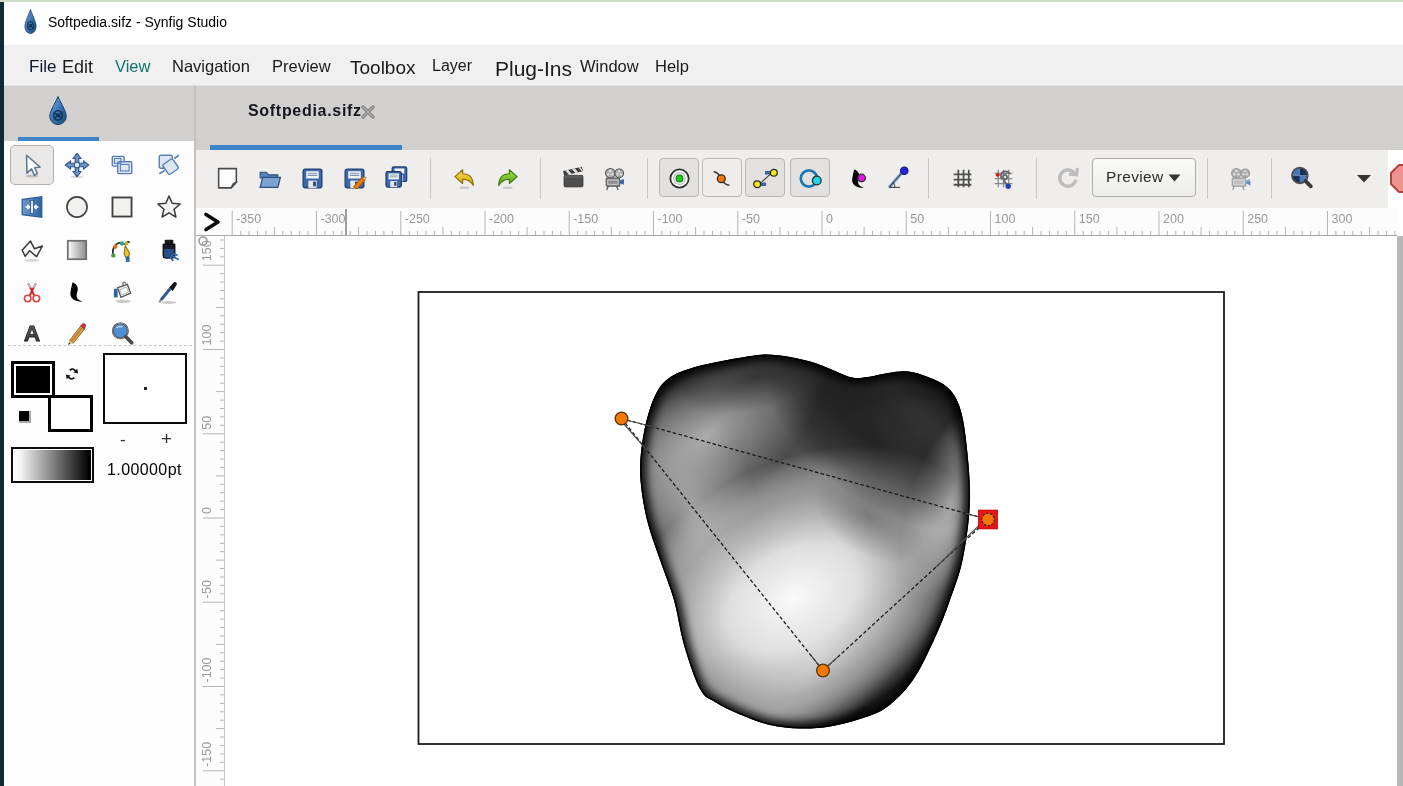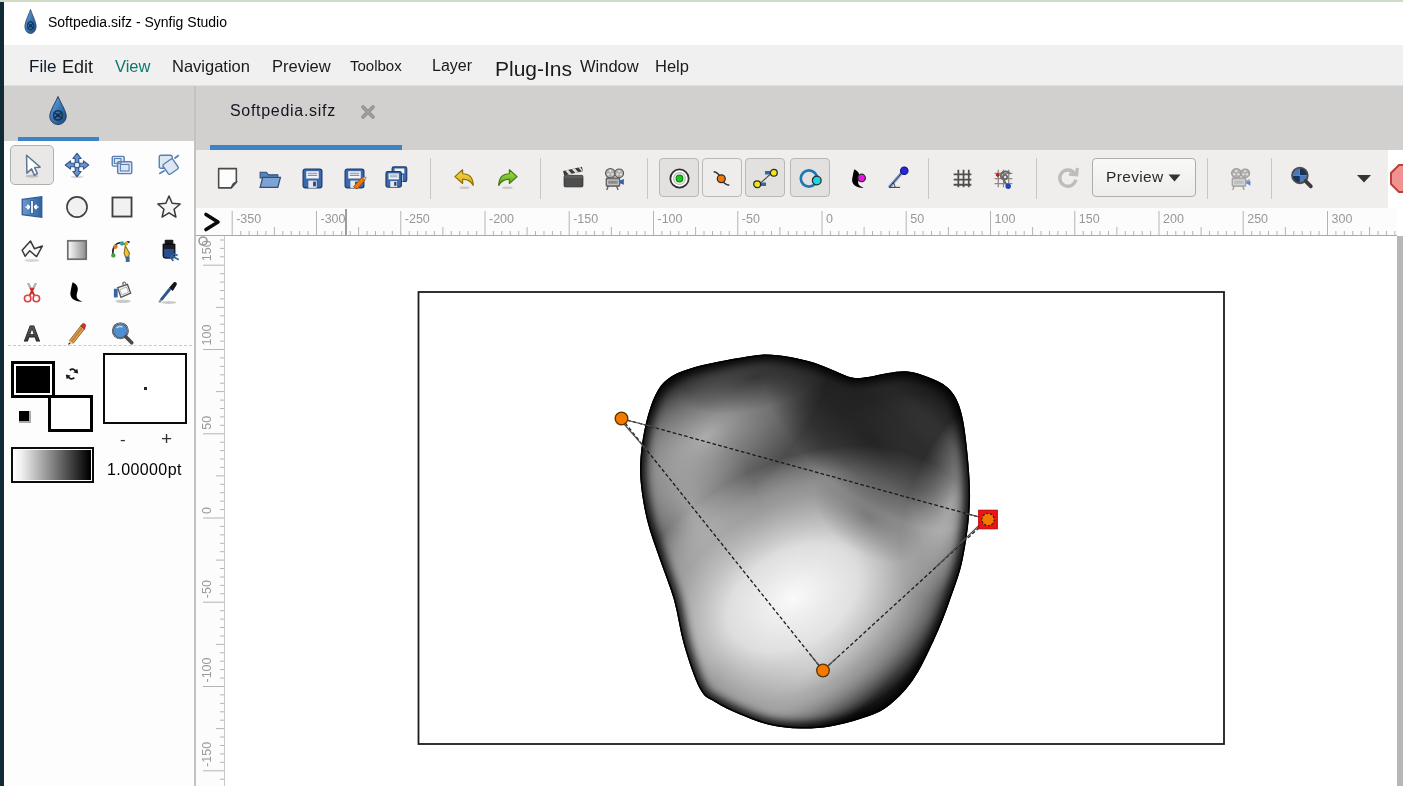--- a/index.html
+++ b/index.html
@@ -24,21 +24,21 @@
       </defs>
     </g>
   </svg>
 <div class="abs" style="left:48px;top:14px;font-size:14px;color:#000">Softpedia.sifz - Synfig Studio</div>
 <div class="abs" style="left:4px;top:45px;width:1399px;height:41px;background:#f0f0f0;border-bottom:1px solid #e2e2e2"></div>
 <div class="abs" style="left:29px;top:57px;font-size:17px;color:#0f172a">File</div>
 <div class="abs" style="left:62px;top:57px;font-size:18px;color:#1a1a1a">Edit</div>
 <div class="abs" style="left:115px;top:57px;font-size:16.5px;color:#0f766e">View</div>
 <div class="abs" style="left:172px;top:57px;font-size:16.5px;color:#1a1a1a">Navigation</div>
 <div class="abs" style="left:272px;top:57px;font-size:16.5px;color:#1a1a1a">Preview</div>
-<div class="abs" style="left:350px;top:57px;font-size:15px;color:#1a1a1a">Toolbox</div>
+<div class="abs" style="left:350px;top:57px;font-size:19px;color:#1a1a1a">Toolbox</div>
 <div class="abs" style="left:432px;top:57px;font-size:16px;color:#1a1a1a">Layer</div>
 <div class="abs" style="left:495px;top:57px;font-size:21px;color:#1a1a1a">Plug-Ins</div>
 <div class="abs" style="left:580px;top:57px;font-size:16.5px;color:#1a1a1a">Window</div>
 <div class="abs" style="left:655px;top:57px;font-size:16.5px;color:#1a1a1a">Help</div>
 <div class="abs" style="left:4px;top:86px;width:191px;height:700px;background:#fdfdfd"></div>
 <div class="abs" style="left:4px;top:86px;width:191px;height:55px;background:#d2d0ce"></div>
 <div class="abs" style="left:194px;top:86px;width:2px;height:700px;background:#c4c2c0"></div>
 <svg style="position:absolute;left:47px;top:96px" width="22" height="29" viewBox="0 0 22 29">
     <g transform="scale(0.917 0.967)">
       <path d="M12 0.5 C 10 5.5 4.2 13.8 3.2 19 C 2.1 25.3 6.8 29.5 12 29.5 C 17.2 29.5 21.9 25.3 20.8 19 C 19.8 13.8 14 5.5 12 0.5 Z" fill="url(#lgH)" stroke="#1b3d63" stroke-width="1"></path>
@@ -187,21 +187,21 @@
   </svg>
 <div class="abs" style="left:48px;top:395px;width:45px;height:37px;background:#fff;border:3px solid #000"></div>
 <div class="abs" style="left:19px;top:411px;width:12px;height:12px;background:#000;border-right:2px solid #aaa;border-bottom:2px solid #aaa"></div>
 <div class="abs" style="left:103px;top:353px;width:84px;height:71px;background:#fff;border:2.5px solid #0a0a0a"></div>
 <div class="abs" style="left:144px;top:387px;width:3px;height:3px;background:#222"></div>
 <div class="abs" style="left:120px;top:430px;font-size:17px;color:#333">-</div>
 <div class="abs" style="left:161px;top:428px;font-size:19px;color:#333">+</div>
 <div class="abs" style="left:11px;top:447px;width:83px;height:36px;border:2px solid #0c0c0c;background:linear-gradient(90deg,#ffffff,#f2f2f2 10%,#000 97%);box-shadow:inset 0 0 0 1px #fff"></div>
 <div class="abs" style="left:107px;top:461px;font-size:16px;letter-spacing:0.4px;color:#000">1.00000pt</div>
 <div class="abs" style="left:196px;top:86px;width:1207px;height:64px;background:#d2d0ce"></div>
-<div class="abs" style="left:230px;top:102px;font-size:16px;font-weight:normal;letter-spacing:0.7px;color:#15151f">Softpedia.sifz</div>
+<div class="abs" style="left:248px;top:102px;font-size:16px;font-weight:bold;letter-spacing:0.7px;color:#15151f">Softpedia.sifz</div>
 <svg style="position:absolute;left:360px;top:104px" width="16" height="16" viewBox="0 0 16 16">
     <path d="M3 3 L13 13 M13 3 L3 13" stroke="#878787" stroke-width="3.4" stroke-linecap="round"></path>
 <path d="M3 3 L13 13 M13 3 L3 13" stroke="#a8a8a8" stroke-width="1.4" stroke-linecap="round"></path>
   </svg>
 <div class="abs" style="left:210px;top:145px;width:192px;height:5px;background:#3d84c6"></div>
 <div class="abs" style="left:196px;top:150px;width:1192px;height:58px;background:#efeeec"></div>
 <div class="abs" style="left:430px;top:158px;width:1px;height:41px;background:#c8c7c5"></div>
 <div class="abs" style="left:540px;top:158px;width:1px;height:41px;background:#c8c7c5"></div>
 <div class="abs" style="left:647px;top:158px;width:1px;height:41px;background:#c8c7c5"></div>
 <div class="abs" style="left:927.5px;top:158px;width:1px;height:41px;background:#c8c7c5"></div>

